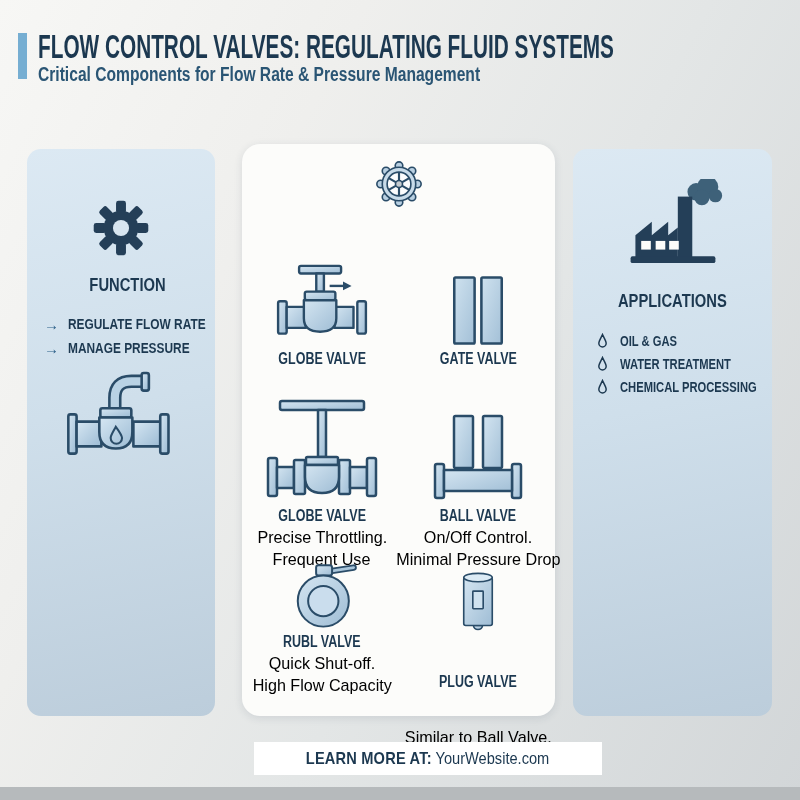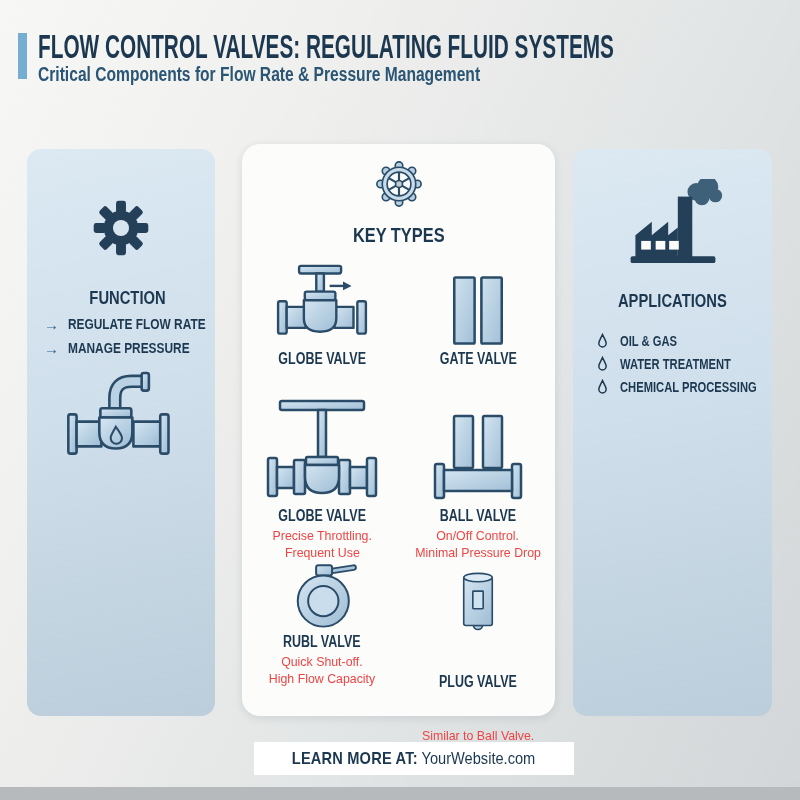--- a/index.html
+++ b/index.html
@@ -21,21 +21,21 @@
         background:linear-gradient(168deg,#dce9f3 0%,#cfdfeb 45%,#bccddb 100%);}
   .panel-left{left:27px;width:188px;}
   .panel-right{left:573px;width:199px;}
   .panel-center{position:absolute;left:242px;top:144px;width:313px;height:572px;border-radius:18px;
         background:#fcfcfa;box-shadow:0 2px 8px rgba(40,60,80,.12);}
 
   .centerrow{position:absolute;left:0;right:0;display:flex;justify-content:center;}
 
   
   .gear-wrap{top:48px;}
-  .function-title{top:126px;text-align:center;position:absolute;left:12px;right:0;margin-top:13px;}
+  .function-title{top:126px;text-align:center;position:absolute;left:12px;right:0;}
   .h-panel{display:inline-block;font-size:18px;font-weight:700;color:#1c3850;
            transform:scaleX(0.82);white-space:nowrap;}
   .function-list{position:absolute;left:17px;top:163px;}
   .fn-item{display:flex;align-items:center;gap:9px;height:24px;}
   .fn-arrow{color:#2d6089;font-weight:700;font-size:15px;}
   .fn-label{display:inline-block;font-size:14.5px;font-weight:700;color:#1c3850;
             transform:scaleX(0.82);transform-origin:left center;white-space:nowrap;}
   .pipe-valve-wrap{top:222px;}
 
   
@@ -45,34 +45,34 @@
          transform:scaleX(0.78);white-space:nowrap;}
   .cell{position:absolute;width:148px;display:flex;flex-direction:column;align-items:center;}
   .c1{left:6px;top:117px;}  .c2{left:162px;top:117px;}
   .c3{left:6px;top:252px;}  .c4{left:162px;top:252px;}
   .c5{left:6px;top:416px;}  .c6{left:162px;top:422px;gap:34px;}
   .icon-box{display:flex;align-items:flex-end;justify-content:center;}
   .ib-r1{height:86px;} .ib-r2{height:108px;} .ib-r3{height:70px;}
   .card-name{margin-top:3px;text-align:center;}
   .card-name span{display:inline-block;font-size:16px;font-weight:700;color:#1c3850;
                   transform:scaleX(0.78);white-space:nowrap;}
-  .card-desc{margin-top:2px;font-size:13px;line-height:1.32;color:#ef4444;text-align:center;}
+  .card-desc{margin-top:2px;font-size:17px;line-height:1.32;color:#000000;text-align:center;}
   .card-desc span{display:inline-block;transform:scaleX(0.95);white-space:nowrap;}
 
   
   .factory-wrap{top:30px;}
   .apps-title{position:absolute;left:0;right:0;top:142px;text-align:center;}
   .apps-list{position:absolute;left:24px;top:180px;list-style:none;margin:0;padding:0;}
   .app-item{display:flex;align-items:center;gap:12px;height:23px;}
   .app-item.gap{margin-top:20px;}
   .app-label{display:inline-block;font-size:14px;font-weight:700;color:#1c3850;
              transform:scaleX(0.8);transform-origin:left center;white-space:nowrap;}
 
   
-  .footer-bar{position:absolute;left:254px;top:742px;width:320px;height:33px;background:#ffffff;
+  .footer-bar{position:absolute;left:254px;top:742px;width:348px;height:33px;background:#ffffff;
               display:flex;align-items:center;justify-content:center;}
   .footer-text{display:inline-block;transform:scaleX(0.86);white-space:nowrap;font-size:17px;color:#1c3850;}
   .footer-label{font-weight:700;letter-spacing:0.2px;}
   .footer-site{font-weight:400;}
   svg{display:block;}
 </style>
 </head>
 <body>
 
 <div id="stage">
@@ -152,23 +152,20 @@
           <circle cx="50" cy="50" r="31" fill="#c8dbe9"></circle>
           <circle cx="50" cy="50" r="22" fill="#fbfcfd"></circle>
           <g stroke-width="4">
             <line x1="50" y1="28" x2="50" y2="72"></line>
             <line x1="31" y1="39" x2="69" y2="61"></line>
             <line x1="31" y1="61" x2="69" y2="39"></line>
           </g>
           <circle cx="50" cy="50" r="6.5" fill="#c6ccd1"></circle>
         </g>
       </svg>
-    </div>
-    <div class="keytypes-title">
-      <span class="h-key">KEY TYPES</span>
     </div>
 
     <div class="cell c1">
       <div class="icon-box ib-r1">
         <svg viewBox="0 0 104 88" width="100" height="84">
           <defs>
               <linearGradient id="g1" x1="0" y1="0" x2="1" y2="1">
             <stop offset="0" stop-color="#d4e5f1"></stop>
                 <stop offset="1" stop-color="#9fbdd5"></stop>
               </linearGradient>

